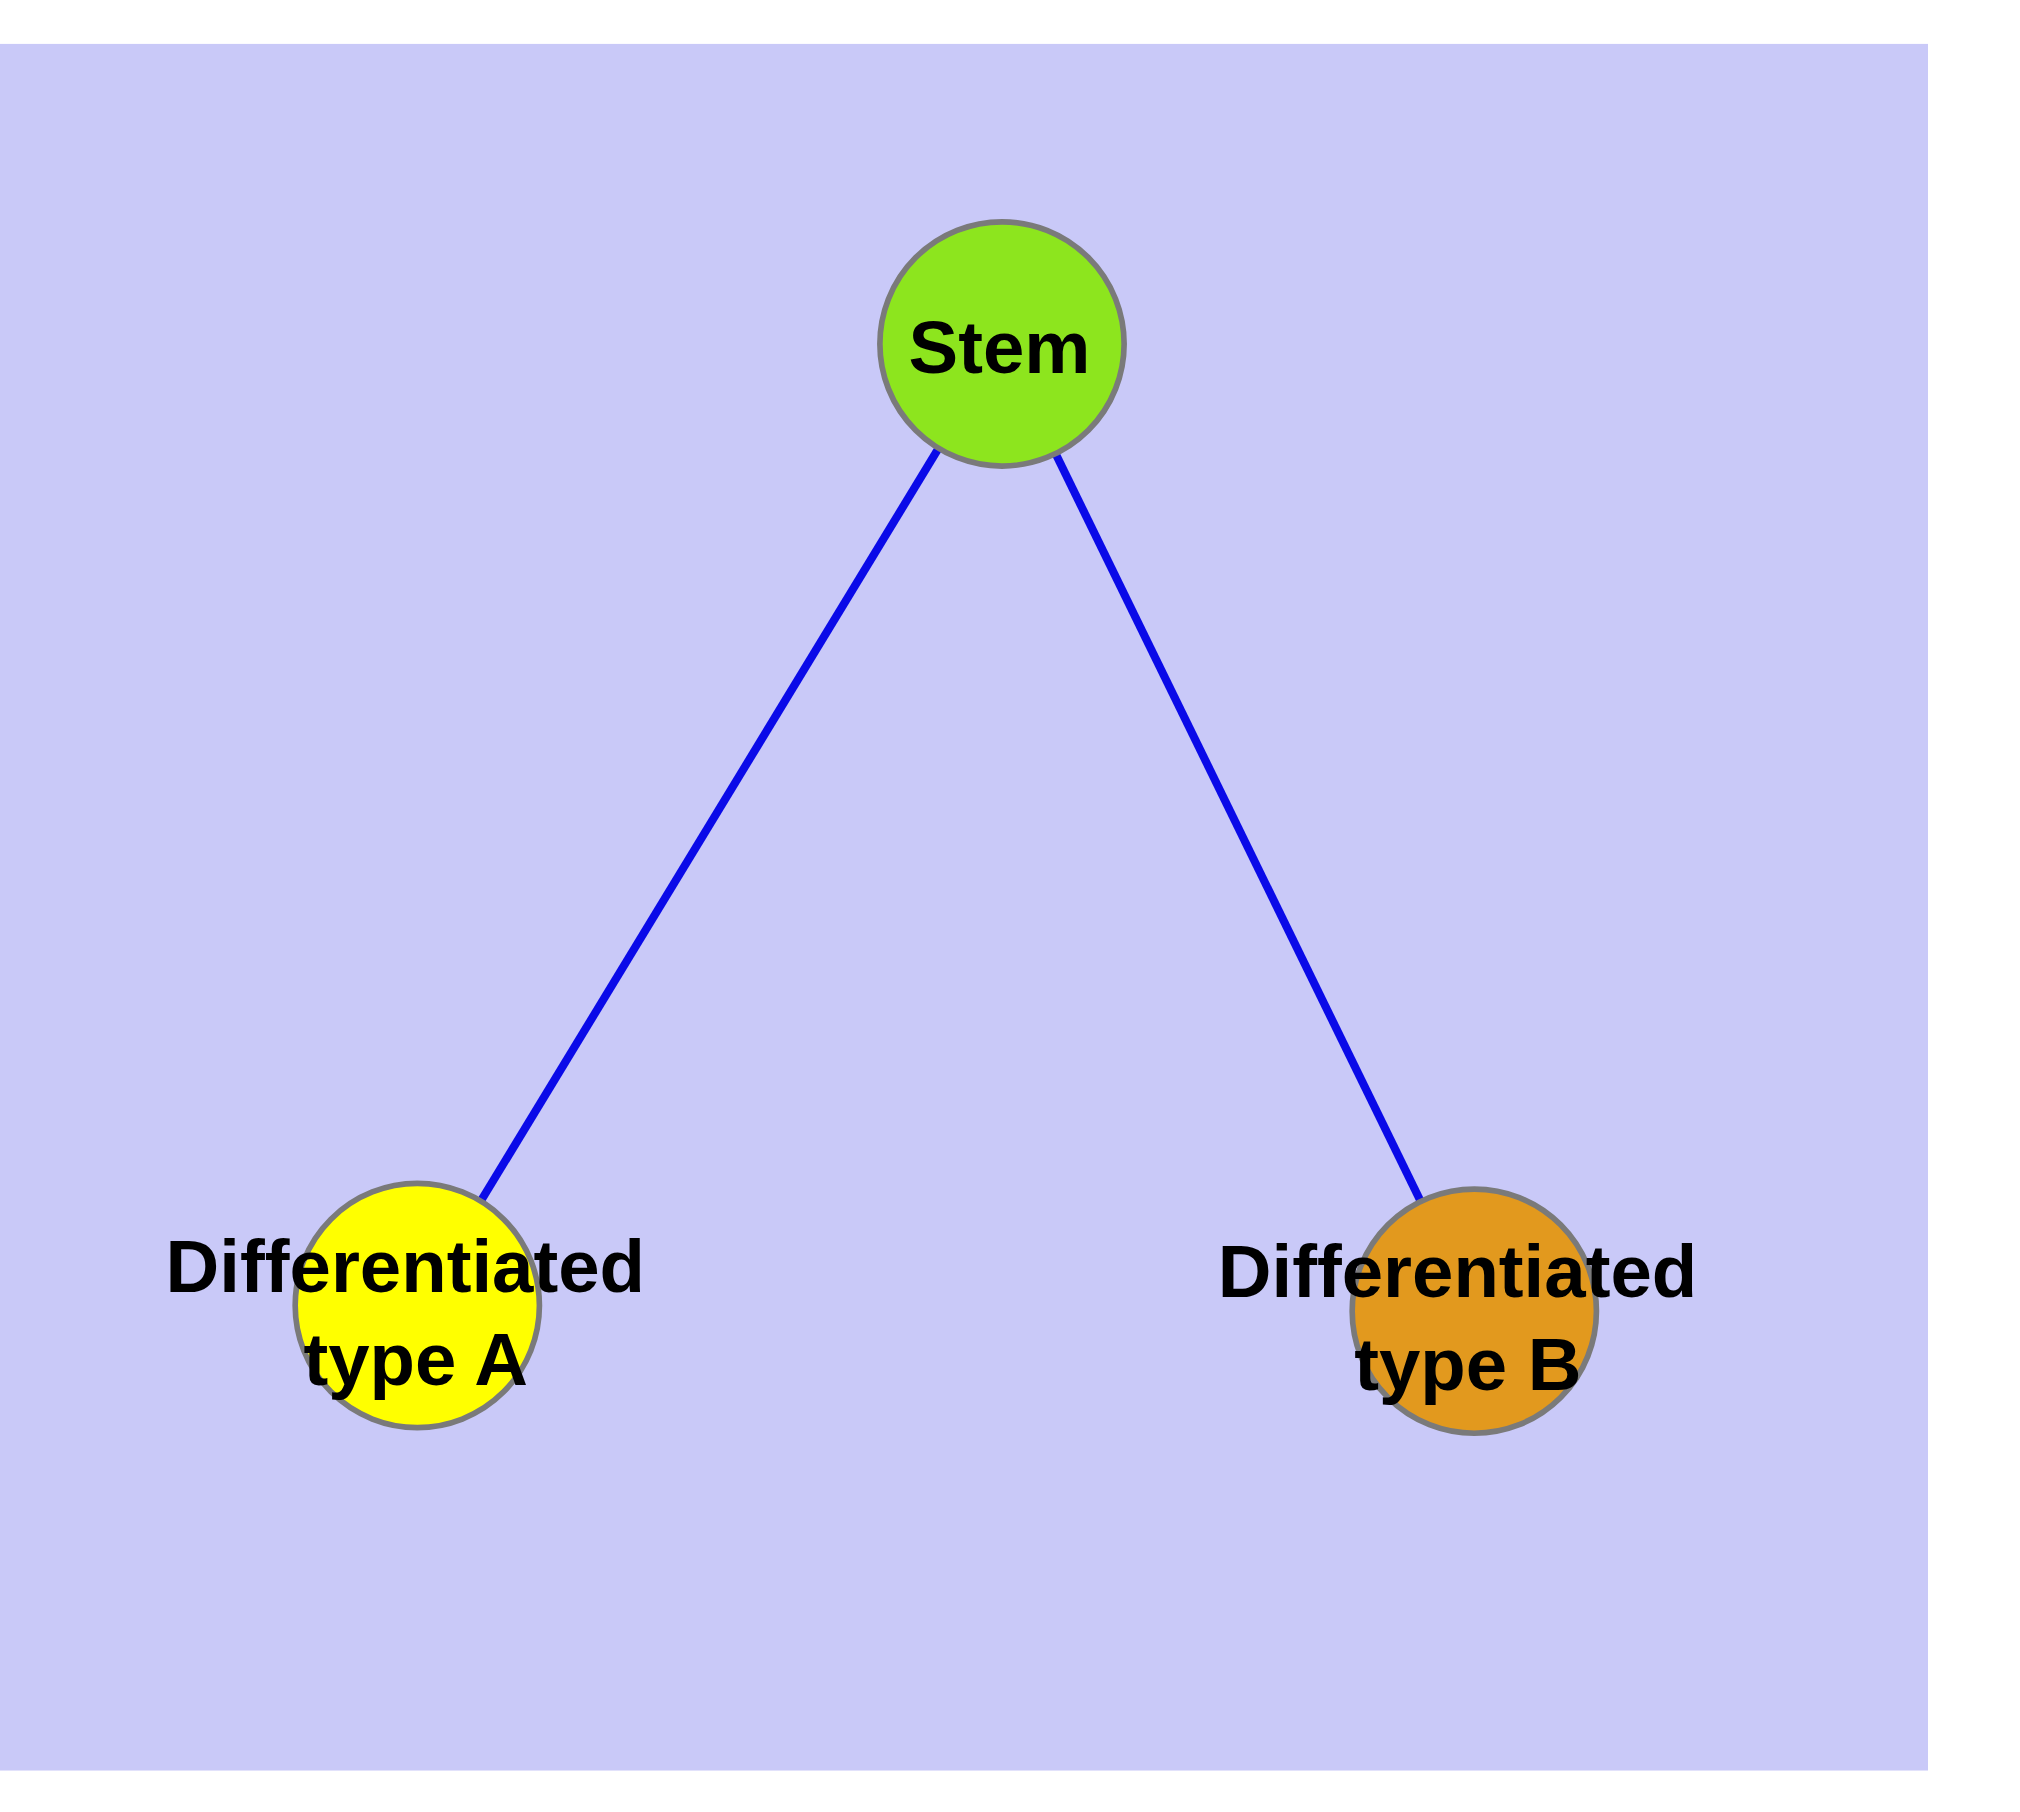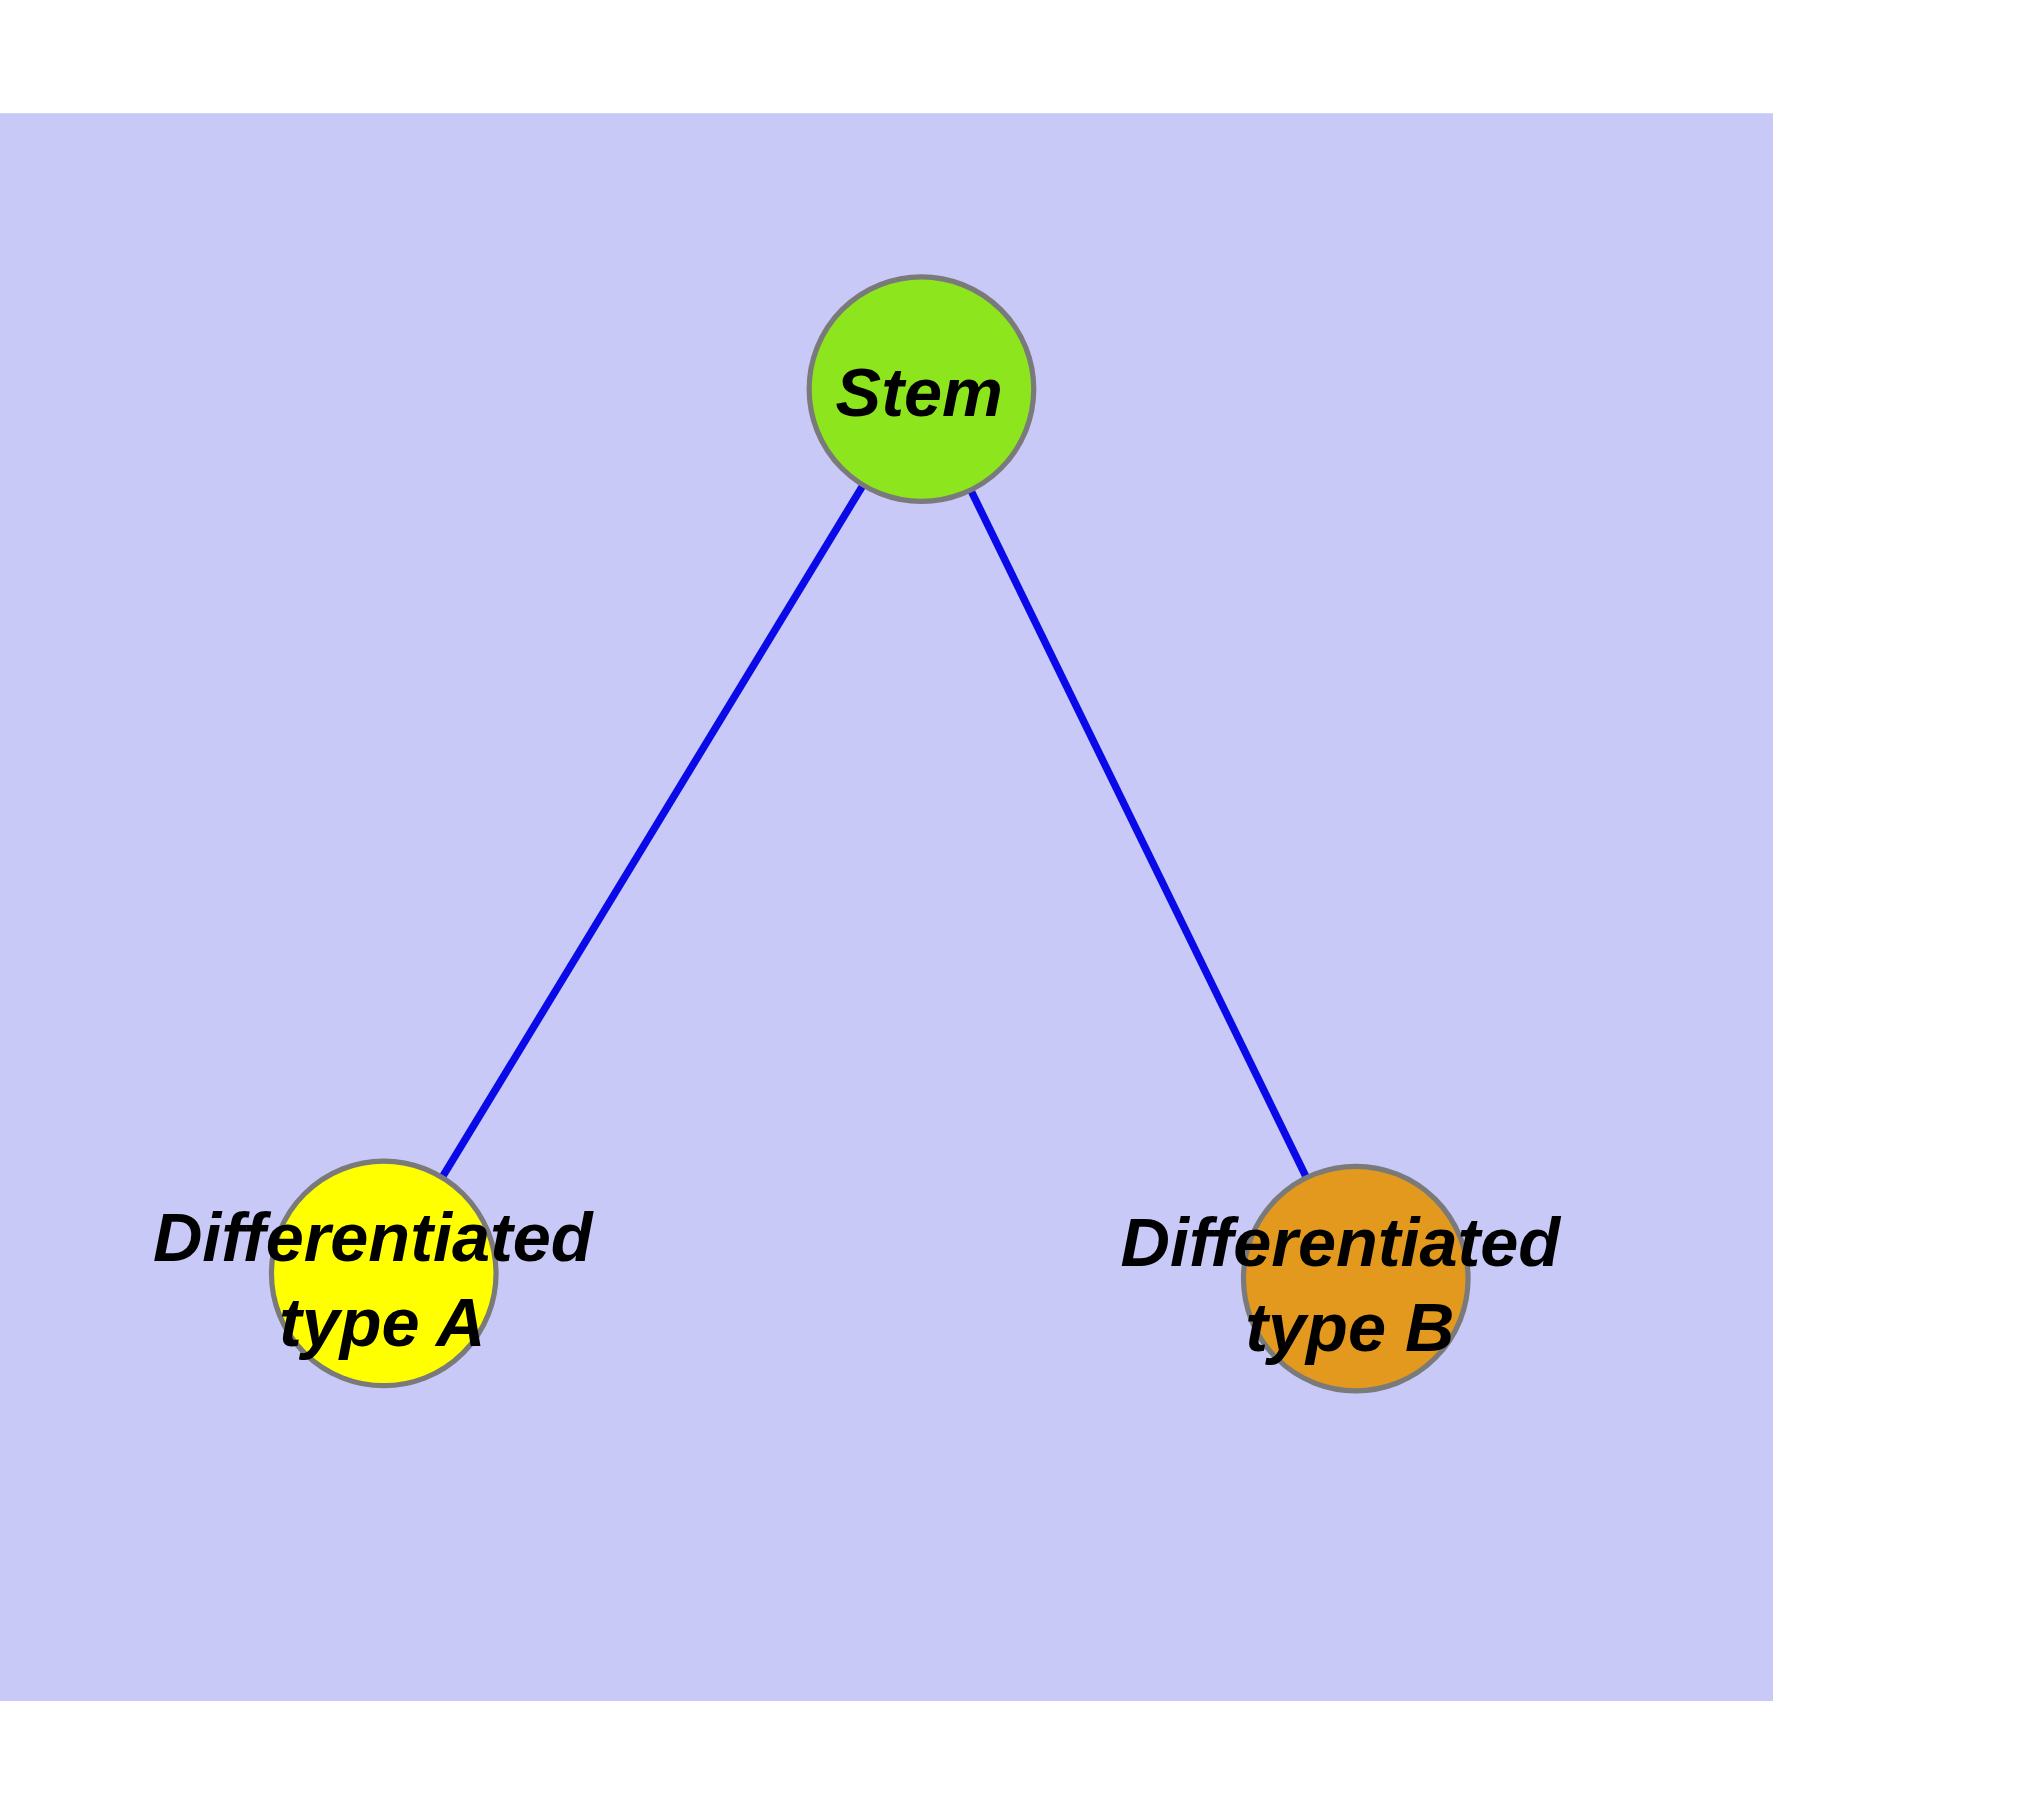--- a/index.html
+++ b/index.html
@@ -1,25 +1,24 @@
 <!DOCTYPE html>
 <html style="font-size:13.6px"><head>
 <meta charset="utf-8">
 <style>
   html, body {
     margin: 0;
     padding: 0;
     background: #ffffff;
   }
   .stage {
-    width: 1773px;
+    width: 1928px;
     height: 1812px;
     position: relative;
     overflow: hidden;
-    font-style: italic;
   }
   .stage svg {
     display: block;
     width: 100%;
     height: 100%;
   }
   .edge {
     stroke-width: 10;
     stroke-linecap: butt;
     fill: none;

